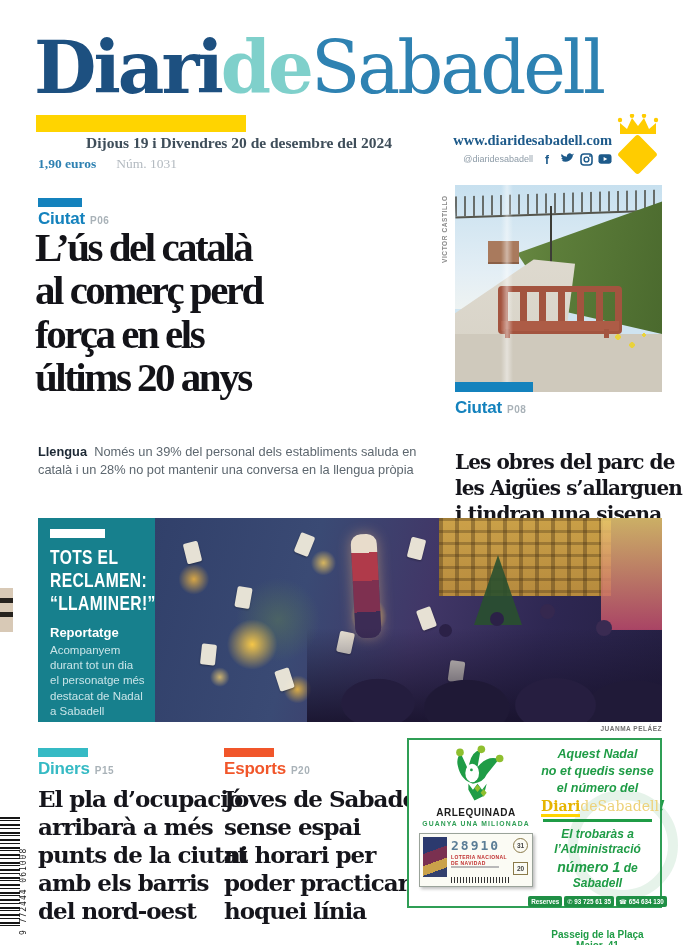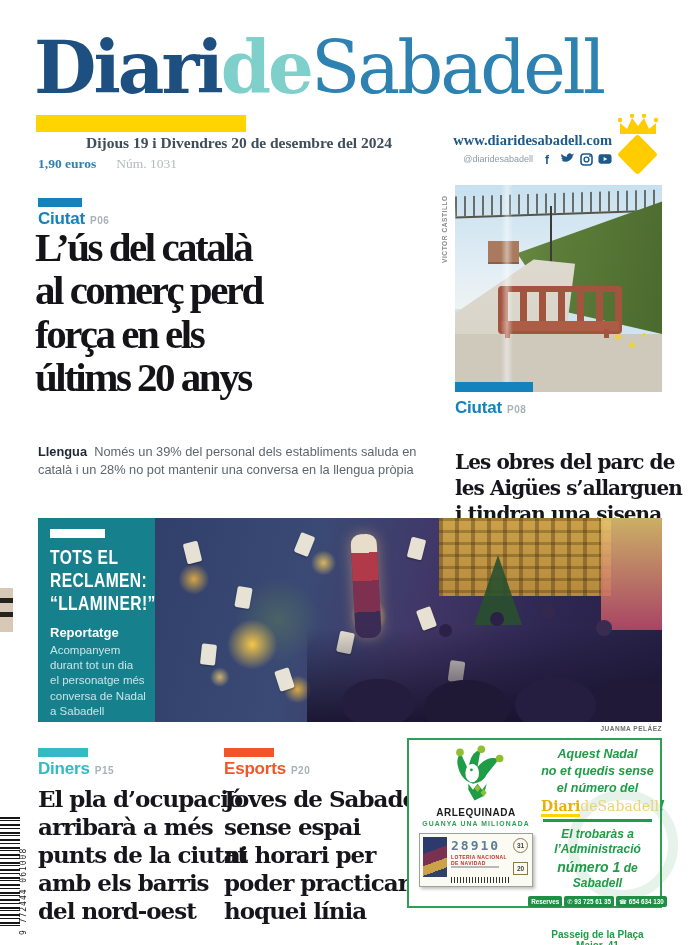--- a/index.html
+++ b/index.html
@@ -274,21 +274,21 @@
     <div class="abs fp-title">
       <span>TOTS EL</span>
       <span>RECLAMEN:</span>
       <span>“LLAMINER!”</span>
     </div>
     <div class="abs fp-kicker">Reportatge</div>
     <div class="abs fp-desc">
       <span>Acompanyem</span>
       <span>durant tot un dia</span>
       <span>el personatge més</span>
-      <span>conversa de Nadal</span>
+      <span>destacat de Nadal</span>
       <span>a Sabadell</span>
     </div>
   </div>
 
   <div class="abs xmas">
     <div class="abs bldg"></div>
     <div class="abs bldg2"></div>
     <div class="abs tree2"></div>
     <div class="abs glow"></div>
     <div class="card" style="left:6%;top:12%;transform:rotate(-14deg);"></div>

